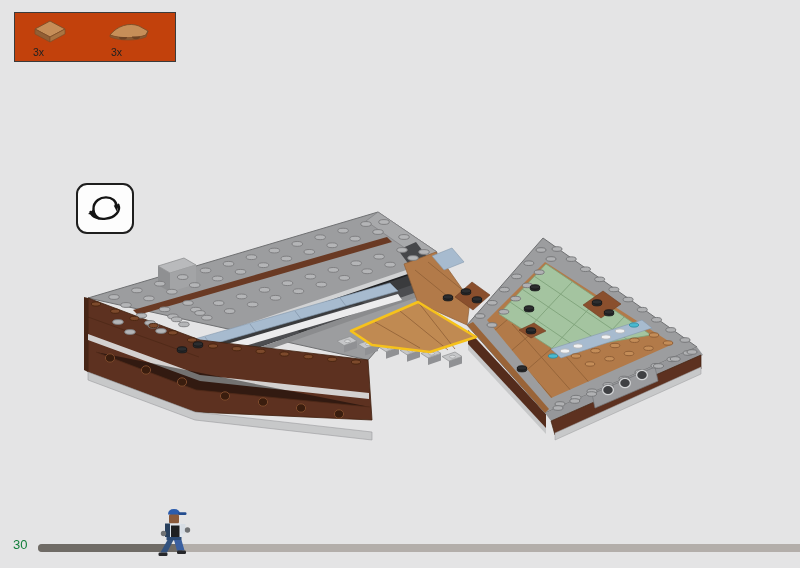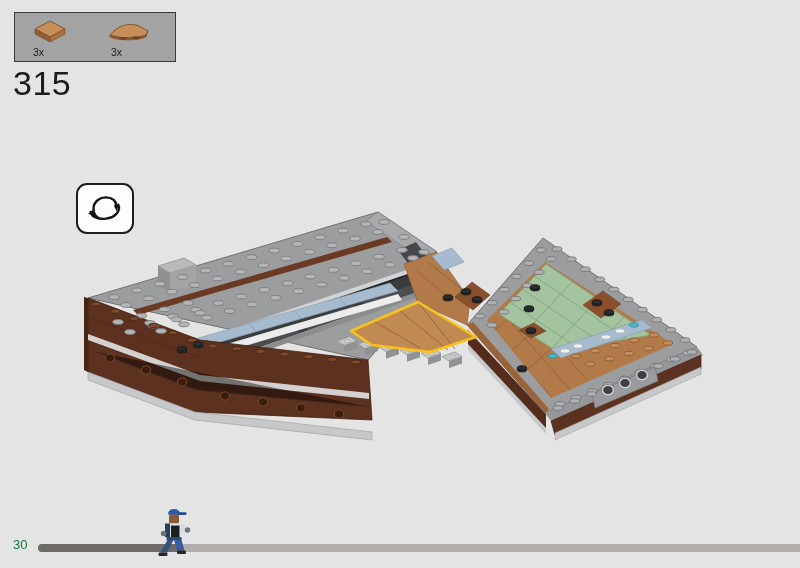--- a/index.html
+++ b/index.html
@@ -1,20 +1,20 @@
 <!DOCTYPE html>
 <html><head>
 <meta charset="utf-8">
 <style>
   html,body{margin:0;padding:0;}
   body{width:800px;height:568px;overflow:hidden;font-family:"Liberation Sans",sans-serif;position:relative;}
   #page{position:absolute;inset:0;}
   .abs{position:absolute;}
   
-  #parts-box{left:14px;top:12px;width:162px;height:50px;border:1.6px solid #3b3b3b;background:#a3a3a3;display:flex;align-items:flex-start;box-sizing:border-box;}
+  #parts-box{left:14px;top:12px;width:162px;height:50px;border:1.6px solid #3b3b3b;background:#c2410c;display:flex;align-items:flex-start;box-sizing:border-box;}
   .part-cell{width:78px;height:100%;position:relative;}
   .part-cell svg{position:absolute;left:14px;top:5px;}
   .part-qty{position:absolute;left:18px;top:33px;font-size:10.5px;color:#222;}
   
   #step-number{left:13px;top:64px;font-size:34px;letter-spacing:0.5px;color:#1b1b1d;font-weight:500;}
   
   #rotate-box{left:76px;top:183px;width:54px;height:47px;background:#fdfdfd;border:2.2px solid #1e1e1e;border-radius:11px;display:flex;align-items:center;justify-content:center;}
   
   #page-number{left:13px;top:537px;font-size:13px;color:#15803d;}
   #progress-track{left:38px;top:544px;width:762px;height:8px;border-radius:4px 0 0 4px;}
@@ -40,21 +40,20 @@
       <svg width="46" height="28" viewBox="0 0 46 28">
         <path d="M3,17 C10,8 22,4 32,8 L41,13 L39,17 C30,21 12,21 3,17 Z" fill="#c68e58" stroke="#7d4e28" stroke-width="0.9"></path>
         <path d="M3,17 C12,20.5 30,20.5 39,17 L41,13 L39,19 C30,23 12,23 3,19 Z" fill="#8a5a33" stroke="#7d4e28" stroke-width="0.6"></path>
         <path d="M12,19 a4,2.6 0 0 0 8,0 Z" fill="#6e4324"></path>
         <path d="M25,18.6 a4,2.6 0 0 0 8,0 Z" fill="#6e4324"></path>
       </svg>
       <span class="part-qty">3x</span>
     </div>
   </div>
 
-  <div id="step-number" class="abs">315</div>
 
   <div id="rotate-box" class="abs">
     <svg width="40" height="38" viewBox="0 0 40 40">
       <path d="M34,15.5 C37,22 30.5,29 21,30.2 C13,31.2 6,28 4.8,23" fill="none" stroke="#141414" stroke-width="2.5" stroke-linecap="round"></path>
       <polygon points="2.2,25.2 10.6,26.8 7.8,20.2" fill="#141414"></polygon>
       <path d="M13,29.5 C6.5,25 6,15.5 12.5,10.5 C17.5,6.7 25,7 29,10.5 C31,12.3 32.2,15 31.8,17.5" fill="none" stroke="#141414" stroke-width="2.5" stroke-linecap="round"></path>
       <polygon points="34.5,15.5 29.2,16.2 32.4,22.6" fill="#141414"></polygon>
     </svg>
   </div>
 

